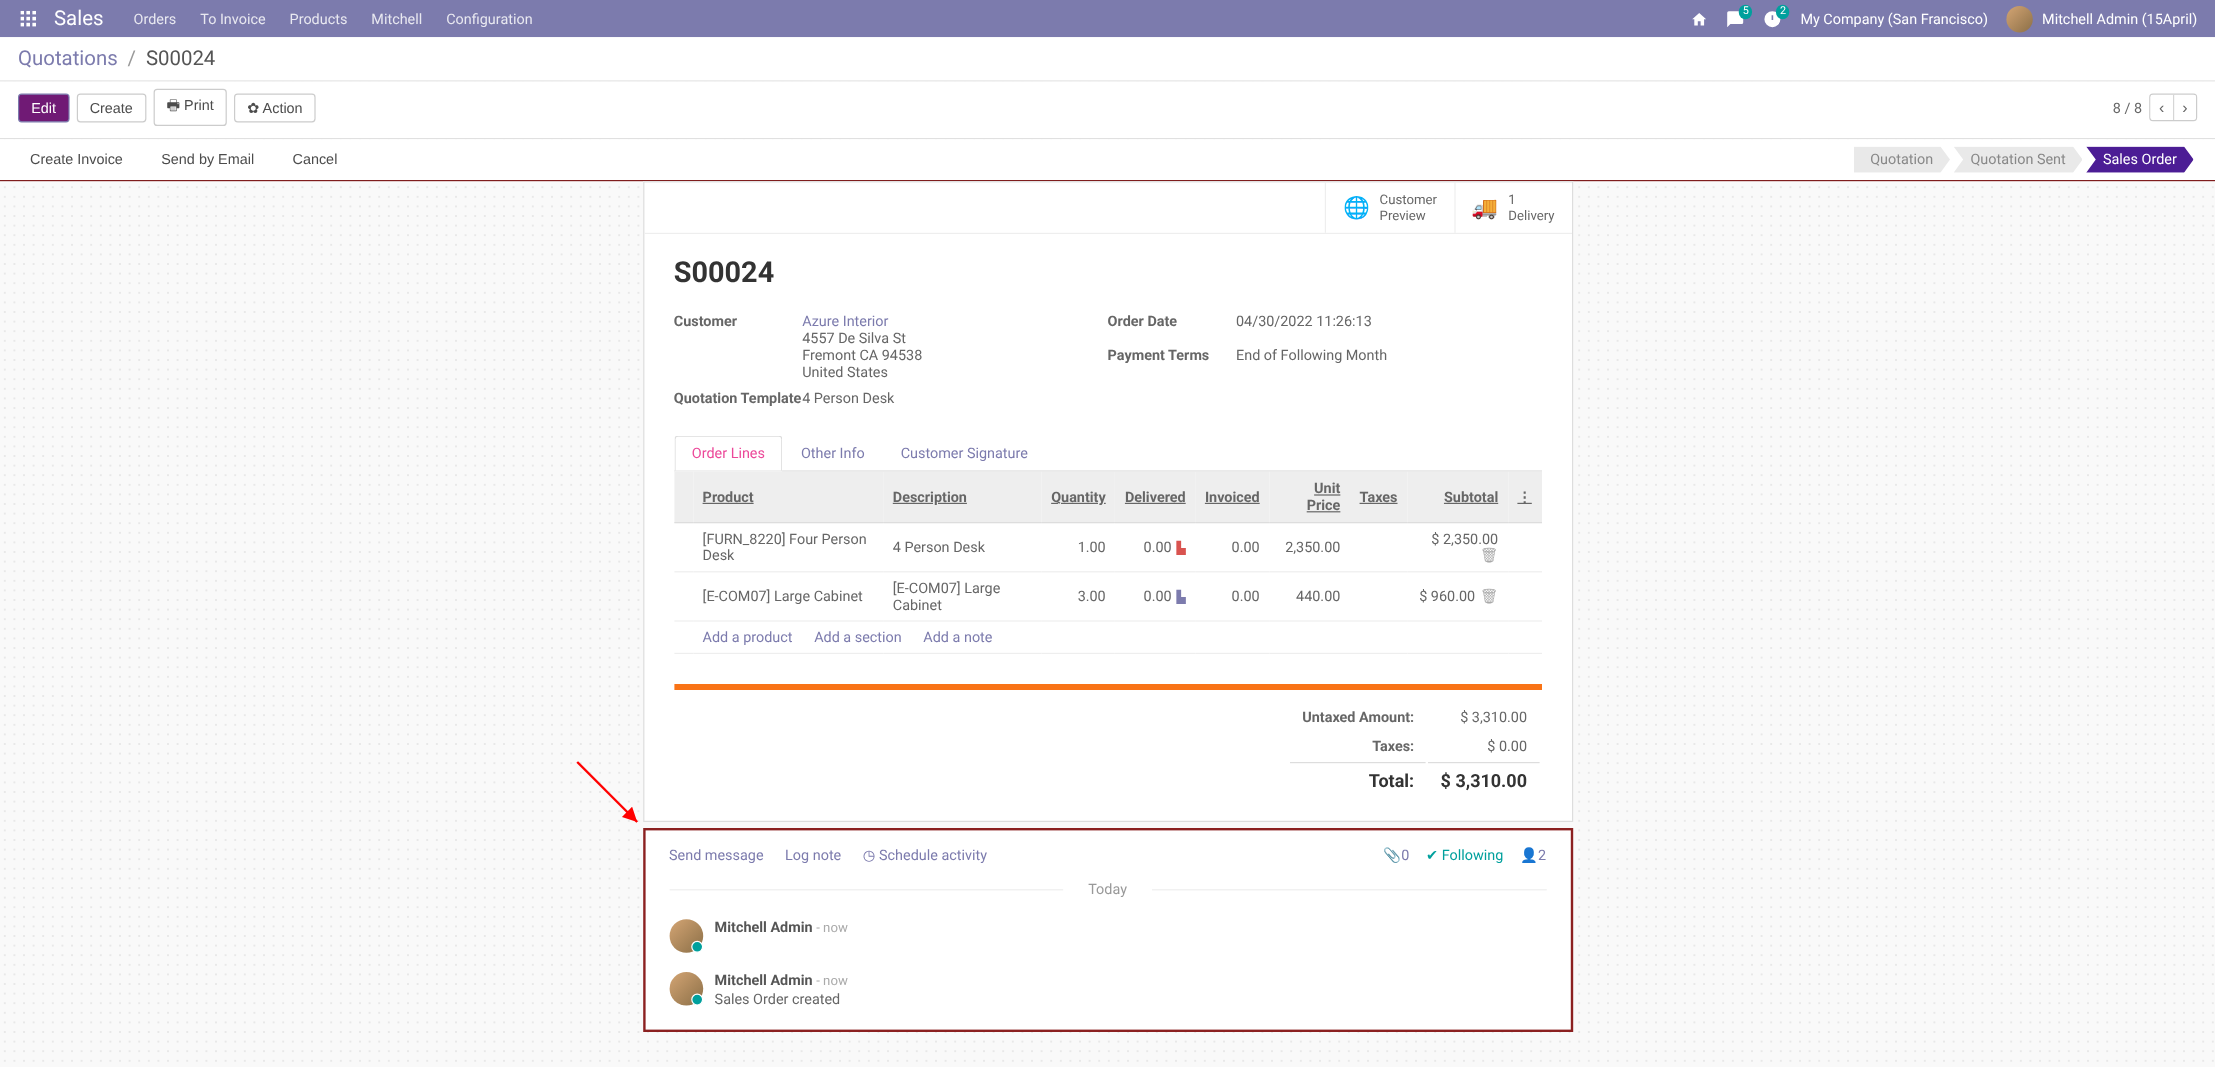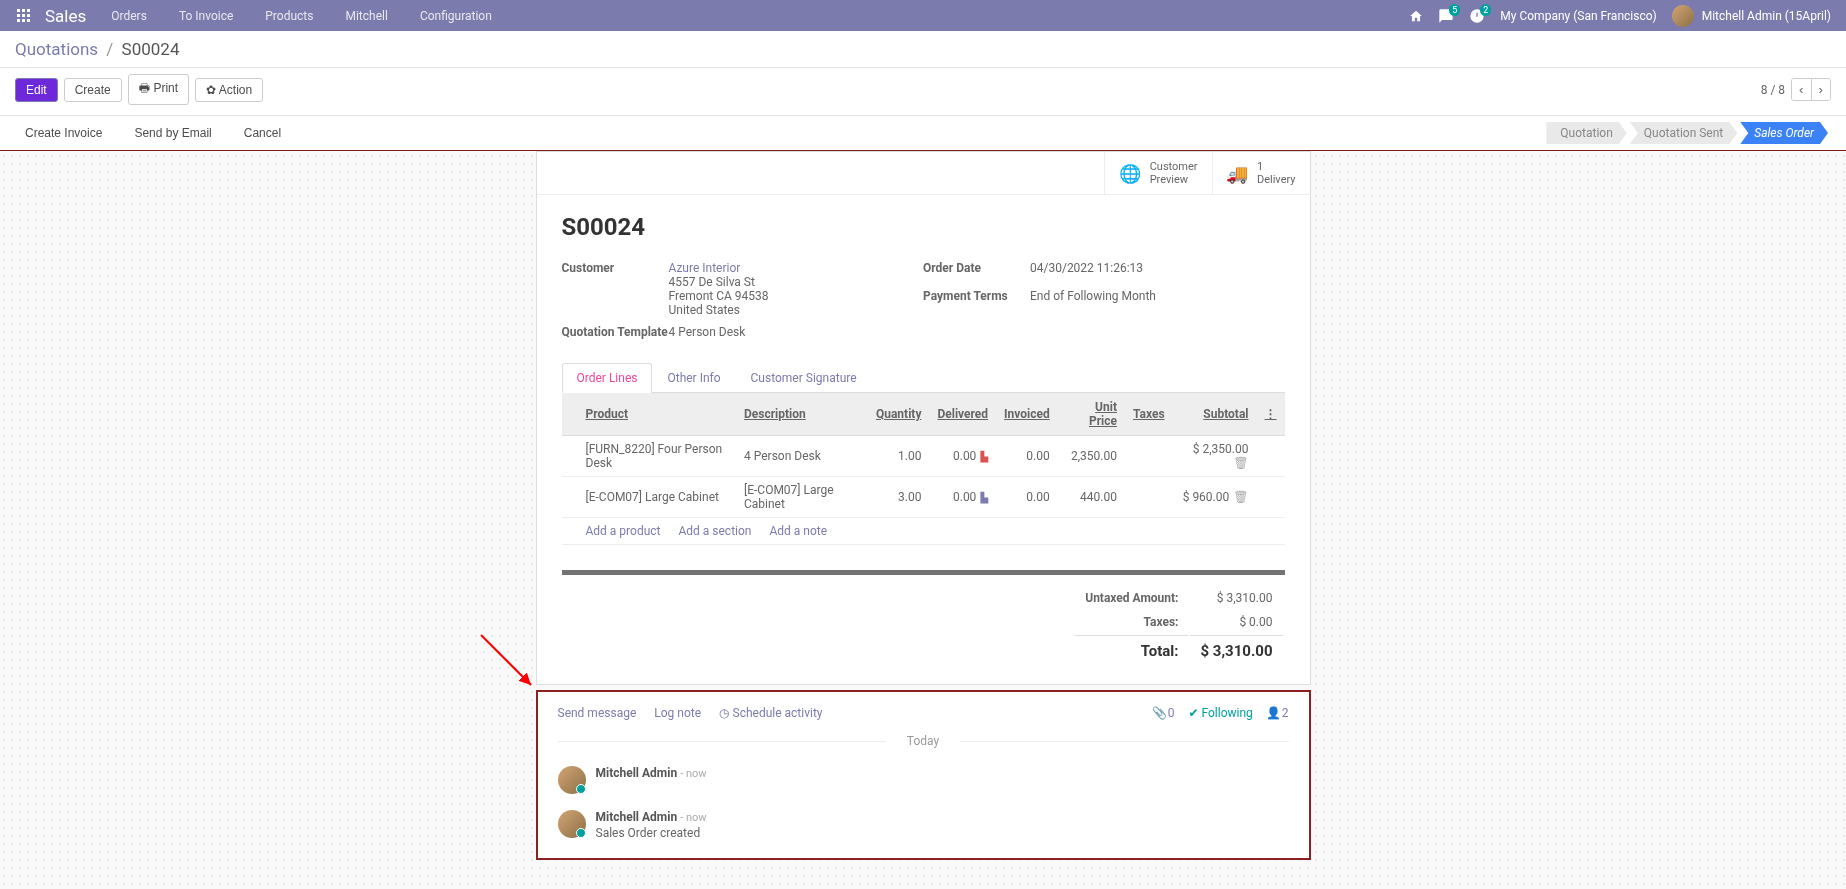--- a/index.html
+++ b/index.html
@@ -1,43 +1,43 @@
 <!DOCTYPE html>
 <html><head>
 <meta charset="utf-8">
 <style>
 * { margin: 0; padding: 0; box-sizing: border-box; }
 body { font-family: -apple-system, BlinkMacSystemFont, "Segoe UI", Roboto, sans-serif; font-size: 13px; color: #4c4c4c; background: #f9f9f9; background-image: radial-gradient(circle, #e8e8e8 1px, transparent 1px); background-size: 8px 8px; }
 .navbar { background: #7c7bad; color: white; display: flex; align-items: center; padding: 0 15px; height: 31px; }
 .navbar-apps { width: 18px; height: 18px; display: inline-flex; align-items: center; justify-content: center; margin-right: 12px; cursor: pointer; }
 .navbar-brand { font-size: 17px; font-weight: 400; margin-right: 25px; cursor: pointer; }
-.navbar-menu { display: flex; gap: 32px; flex: 1; }
+.navbar-menu { display: flex; gap: 20px; flex: 1; }
 .navbar-menu-item { font-size: 12px; cursor: pointer; color: #e8e8f0; }
 .navbar-right { display: flex; align-items: center; gap: 15px; }
 .navbar-icon { position: relative; cursor: pointer; display: inline-flex; align-items: center; }
 .badge { position: absolute; top: -4px; right: -6px; background: #00a09d; color: white; font-size: 9px; border-radius: 8px; padding: 0 3px; min-width: 10px; text-align: center; line-height: 12px; }
 .navbar-user { display: flex; align-items: center; gap: 8px; cursor: pointer; font-size: 12px; }
 .avatar { width: 22px; height: 22px; border-radius: 50%; background: linear-gradient(135deg, #d4a574, #8b6f47); }
 .breadcrumb-bar { background: white; padding: 8px 15px; border-bottom: 1px solid #e0e0e0; display: flex; align-items: center; justify-content: space-between; }
 .breadcrumb { color: #7c7bad; font-size: 17px; }
 .breadcrumb-sep { color: #999; margin: 0 4px; }
 .breadcrumb-current { color: #555; }
 .toolbar { background: white; padding: 6px 15px 10px; display: flex; align-items: center; gap: 6px; border-bottom: 1px solid #e0e0e0; }
 .btn { border: 1px solid #ccc; background: white; padding: 4px 10px; font-size: 12px; cursor: pointer; border-radius: 3px; color: #4c4c4c; }
-.btn-primary { background: #6d28d9; color: white; border-color: #7c7bad; }
+.btn-primary { background: #701a75; color: white; border-color: #7c7bad; }
 .pager { margin-left: auto; display: flex; align-items: center; gap: 6px; font-size: 12px; color: #666; }
 .pager-btns { display: flex; border: 1px solid #ccc; border-radius: 3px; overflow: hidden; }
 .pager-btn { border: none; background: white; padding: 3px 7px; cursor: pointer; color: #666; }
 .pager-btn:first-child { border-right: 1px solid #ccc; }
 .status-row { background: white; padding: 6px 15px; display: flex; align-items: center; border-bottom: 1px solid #7f1d1d; }
 .status-btns { display: flex; gap: 12px; }
 .status-arrows { margin-left: auto; display: flex; }
 .arrow-step { padding: 4px 14px; background: #e9e9e9; color: #888; font-size: 12px; position: relative; margin-right: 3px; clip-path: polygon(0 0, calc(100% - 8px) 0, 100% 50%, calc(100% - 8px) 100%, 0 100%, 8px 50%); }
 .arrow-step.first { clip-path: polygon(0 0, calc(100% - 8px) 0, 100% 50%, calc(100% - 8px) 100%, 0 100%); }
-.arrow-step.active { background: #3b82f6; color: white; font-style: italic; }
+.arrow-step.active { background: #4c1d95; color: white; }
 .sheet { max-width: 775px; margin: 0 auto; background: white; border: 1px solid #ddd; margin-top: 0; }
 .sheet-header { display: flex; justify-content: flex-end; border-bottom: 1px solid #eee; }
 .stat-btn { border-left: 1px solid #eee; padding: 8px 14px; display: flex; align-items: center; gap: 8px; cursor: pointer; font-size: 11px; color: #666; }
 .stat-icon { color: #ccc; font-size: 18px; }
 .sheet-body { padding: 18px 25px; }
 .record-title { font-size: 24px; font-weight: bold; color: #333; margin-bottom: 20px; }
 .field-row { display: flex; margin-bottom: 8px; }
 .field-col { flex: 1; }
 .field-pair { display: flex; margin-bottom: 4px; }
 .field-label { width: 107px; font-weight: bold; font-size: 12px; color: #666; flex-shrink: 0; }
@@ -70,21 +70,21 @@
 .msg-avatar::after { content: ''; position: absolute; bottom: 0; right: 0; width: 8px; height: 8px; background: #00a09d; border-radius: 50%; border: 1px solid white; }
 .msg-body { flex: 1; font-size: 12px; }
 .msg-author { font-weight: bold; color: #555; }
 .msg-time { color: #aaa; font-size: 11px; }
 .msg-text { color: #666; margin-top: 2px; }
 .msg-text ul { margin-left: 25px; margin-top: 4px; }
 .trash-icon { color: #aaa; cursor: pointer; margin-left: 4px; }
 .chart-icon { color: #d9534f; cursor: pointer; margin-left: 4px; font-size: 10px; }
 .chart-icon.blue { color: #7c7bad; }
 .annotation-arrow { position: absolute; pointer-events: none; }
-.totals-wrap { border-top: 5px solid #737373; padding-top: 10px;}
+.totals-wrap { border-top: 5px solid #f97316; padding-top: 10px;}
 </style>
 </head>
 <body>
 
 <div class="navbar">
   <span class="navbar-apps">
     <svg width="14" height="14" viewBox="0 0 14 14" fill="white">
         <rect x="0" y="0" width="3" height="3"></rect>
         <rect x="5" y="0" width="3" height="3"></rect>
         <rect x="10" y="0" width="3" height="3"></rect>

